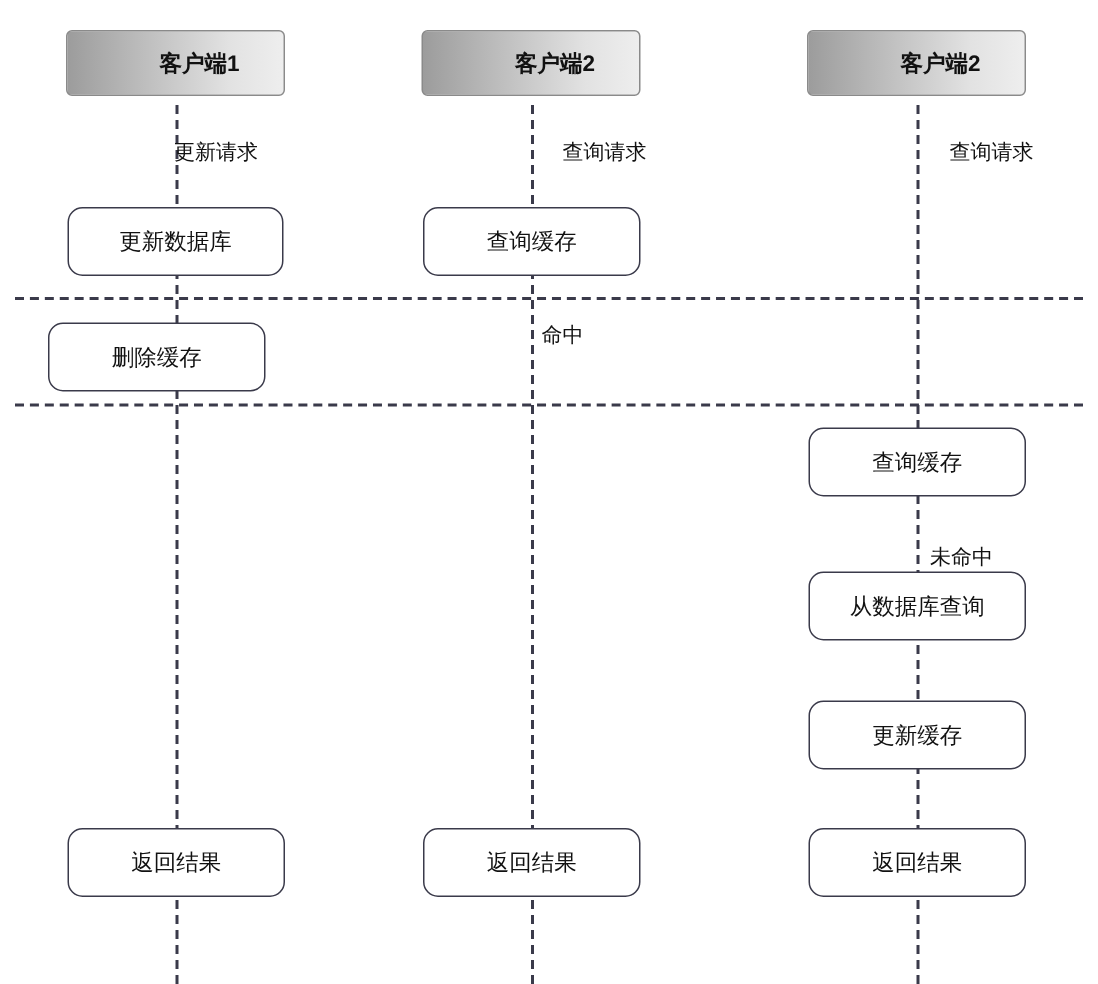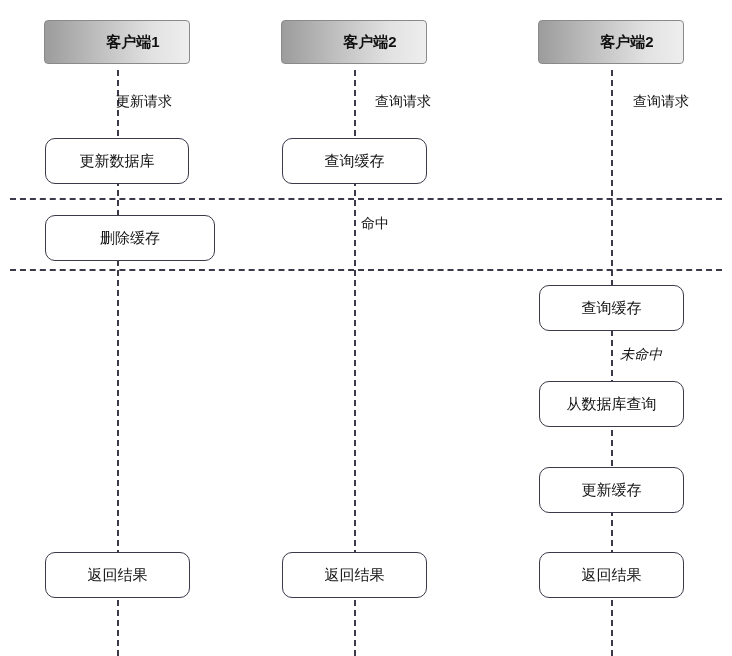--- a/index.html
+++ b/index.html
@@ -93,21 +93,21 @@
   <div class="actor" style="left:538px; top:20px;">
     <span>客户端2</span>
   </div>
 
   <div class="box" style="left:45px; top:138px; width:144px;">
     <span>更新数据库</span>
   </div>
   <div class="box" style="left:282px; top:138px; width:145px;">
     <span>查询缓存</span>
   </div>
-  <div class="box" style="left:45px; top:215px; width:170px;">
+  <div class="box" style="left:32px; top:215px; width:145px;">
     <span>删除缓存</span>
   </div>
   <div class="box" style="left:539px; top:285px; width:145px;">
     <span>查询缓存</span>
   </div>
   <div class="box" style="left:539px; top:467px; width:145px;">
     <span>更新缓存</span>
   </div>
   <div class="box" style="left:539px; top:381px; width:145px;">
     <span>从数据库查询</span>
@@ -119,15 +119,15 @@
     <span>返回结果</span>
   </div>
   <div class="box" style="left:539px; top:552px; width:145px;">
     <span>返回结果</span>
   </div>
 
   <div class="label" style="left:116px; top:93px;">更新请求</div>
   <div class="label" style="left:375px; top:93px;">查询请求</div>
   <div class="label" style="left:633px; top:93px;">查询请求</div>
   <div class="label" style="left:361px; top:215px;">命中</div>
-  <div class="label" style="left:620px; top:346px;font-style:italic;">未命中</div>
+  <div class="label" style="left:620px; top:363px;">未命中</div>
 
 </div>
 
 </body></html>

